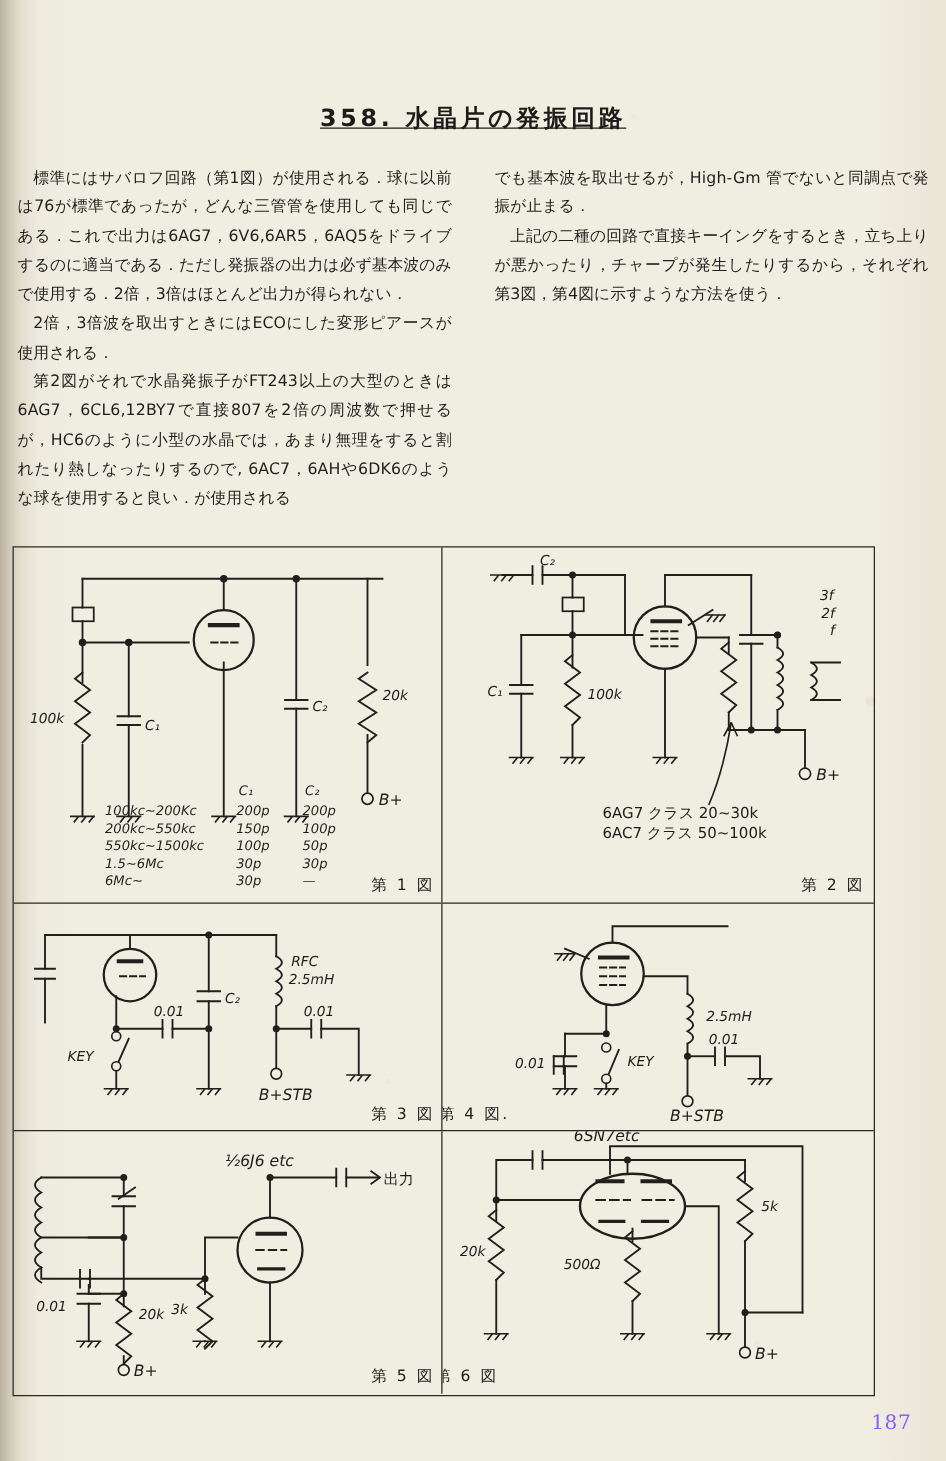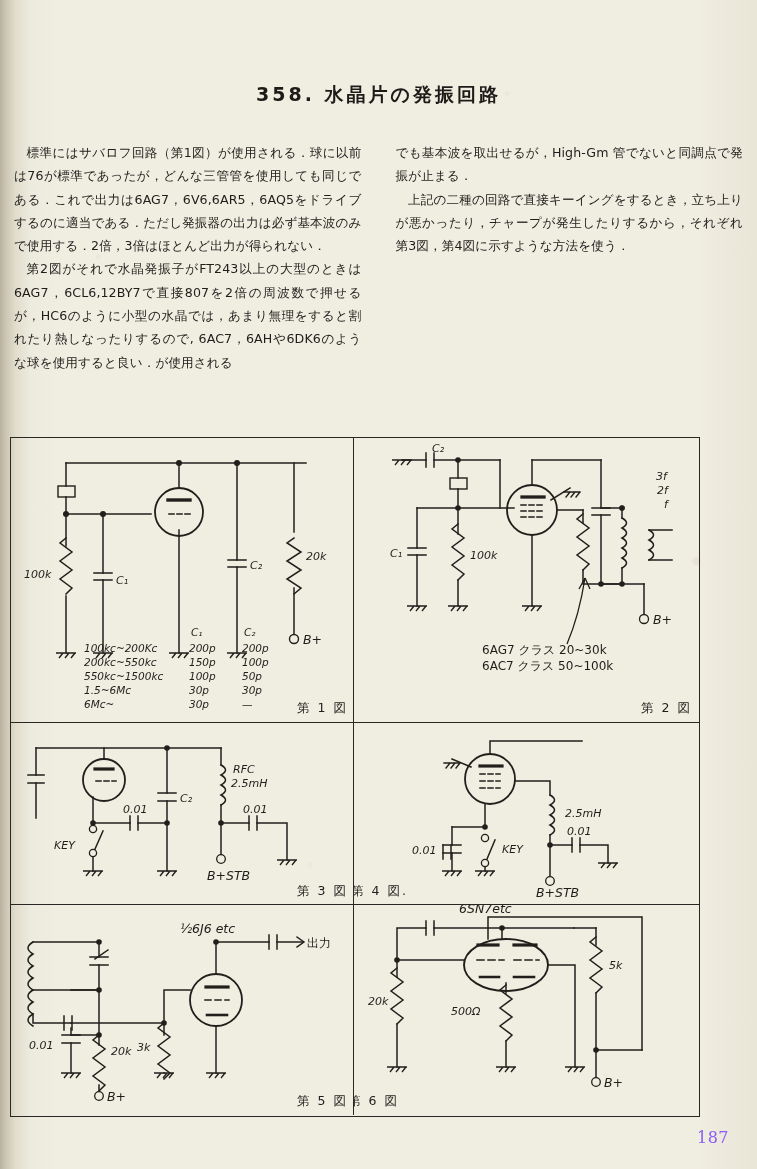--- a/index.html
+++ b/index.html
@@ -29,26 +29,27 @@
   .content{position:absolute;inset:0;}
 
   
   .title{
     position:absolute;left:0;right:0;top:82px;
     text-align:center;
     font-family:"DejaVu Sans", sans-serif;
     font-size:19px;font-weight:700;
     letter-spacing:3px;
     color:#1d1b18;
+    text-decoration:underline;
   }
 
   
   .cols{
     position:absolute;left:14px;right:14px;top:130px;
-    display:flex;gap:34px;margin-top:11px;
+    display:flex;gap:34px;
   }
   .col{width:351px;}
   .col p{
     margin:0 0 0 0;
     font-family:"DejaVu Sans", sans-serif;
     font-size:12.6px;
     line-height:23.3px;
     color:#201e1b;
     text-align:justify;
     text-indent:1em;
@@ -112,20 +113,21 @@
 <div class="page"></div>
 <div class="grain"></div>
 
 <div class="content">
 
   <div class="title">358. 水晶片の発振回路</div>
 
   <div class="cols">
     <div class="col left">
       <p>標準にはサバロフ回路（第1図）が使用される．球に以前は76が標準であったが，どんな三管管を使用しても同じである．これで出力は6AG7，6V6,6AR5，6AQ5をドライブするのに適当である．ただし発振器の出力は必ず基本波のみで使用する．2倍，3倍はほとんど出力が得られない．</p>
+      <p>2倍，3倍波を取出すときにはECOにした変形ピアースが使用される．</p>
       <p>第2図がそれで水晶発振子がFT243以上の大型のときは6AG7，6CL6,12BY7で直接807を2倍の周波数で押せるが，HC6のように小型の水晶では，あまり無理をすると割れたり熱しなったりするので, 6AC7，6AHや6DK6のような球を使用すると良い．が使用される</p>
     </div>
     <div class="col right">
       <p class="noind">でも基本波を取出せるが，High-Gm 管でないと同調点で発振が止まる．</p>
       <p>上記の二種の回路で直接キーイングをするとき，立ち上りが悪かったり，チャープが発生したりするから，それぞれ第3図，第4図に示すような方法を使う．</p>
     </div>
   </div>
 
   <div class="figblock">
 

